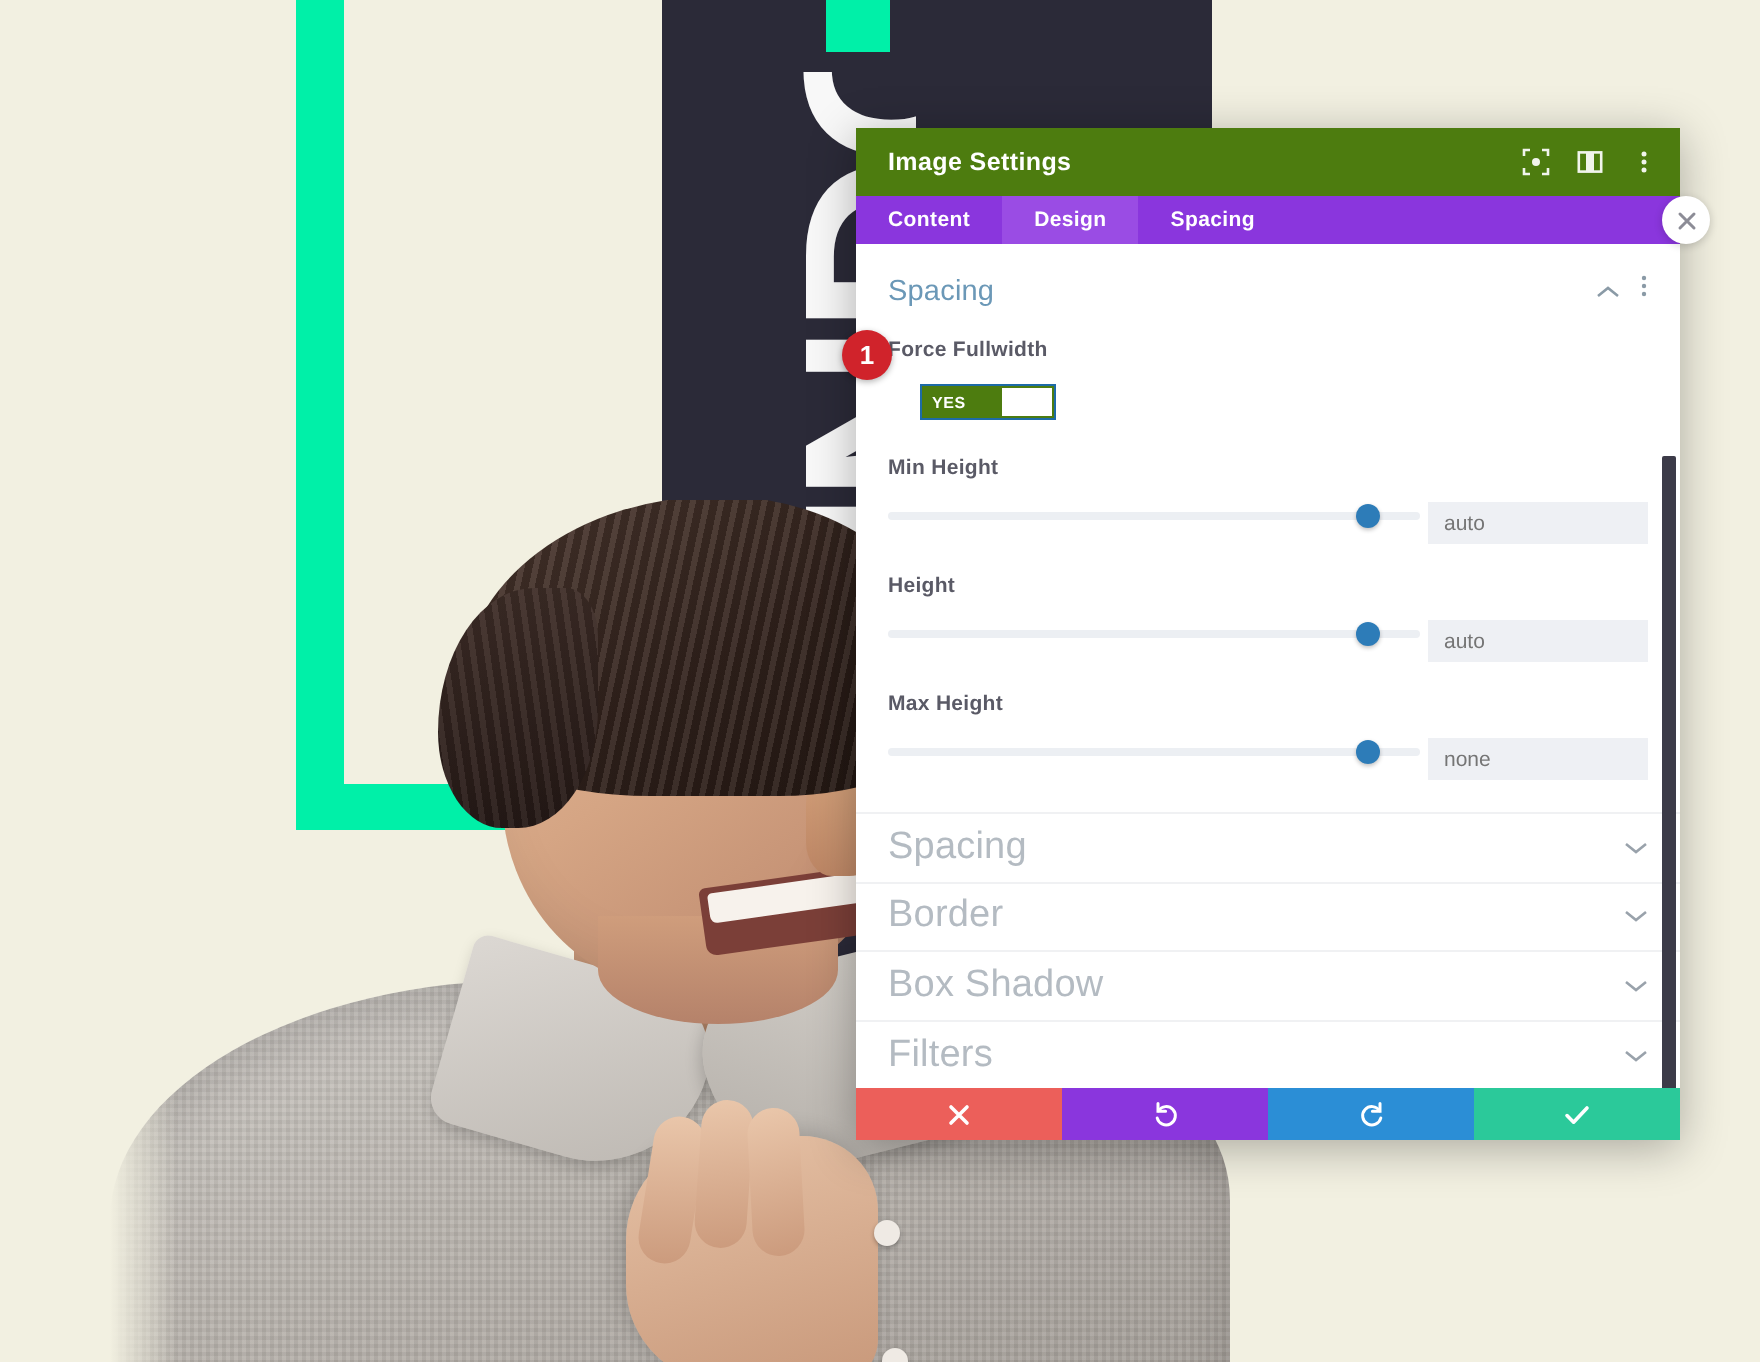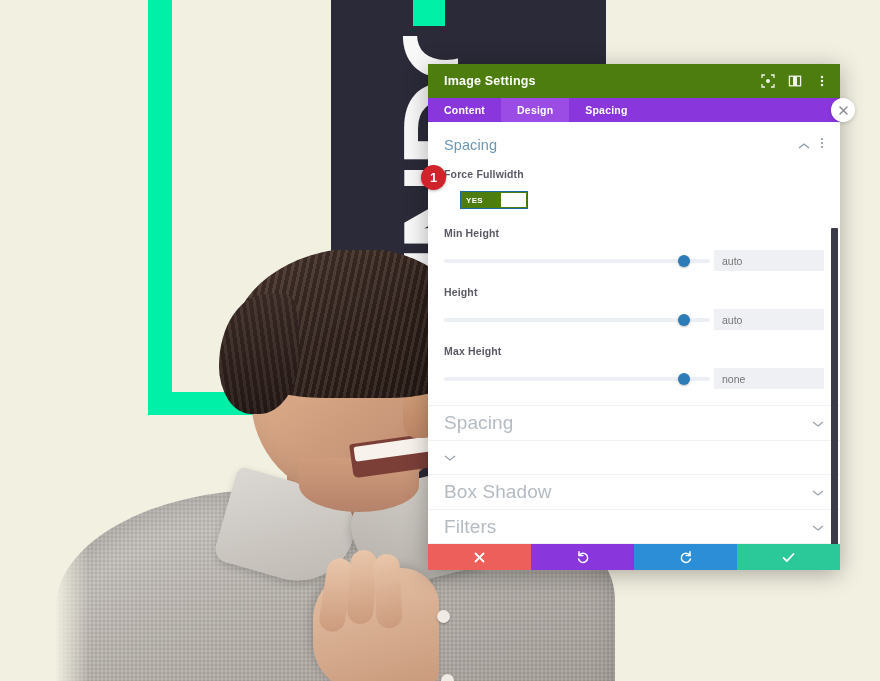--- a/index.html
+++ b/index.html
@@ -371,21 +371,21 @@
     letter-spacing: .3px;
   }
   .toggle-knob {
     position: absolute;
     right: 1px; top: 1px;
     width: 25px; height: 14px;
     background: #ffffff;
   }
 
   
-  .slider-row { display: flex; align-items: center; gap: 4px; }
+  .slider-row { display: flex; gap: 4px; }
   .slider {
     position: relative;
     flex: 1;
     height: 14px;
     display: flex;
     align-items: center;
     cursor: pointer;
   }
   .slider-track {
     width: 100%;
@@ -641,20 +641,21 @@
       <div class="closed-list">
         <div class="closed-row">
           <span class="closed-title">Spacing</span>
           <span class="chev">
             <svg width="12" height="8" viewBox="0 0 12 8" fill="none" stroke="#99a2ab" stroke-width="1.3">
                 <path d="M1 2l5 4 5-4"></path>
               </svg>
           </span>
         </div>
         <div class="closed-row">
+          <span class="closed-title">Border</span>
           <span class="chev">
             <svg width="12" height="8" viewBox="0 0 12 8" fill="none" stroke="#99a2ab" stroke-width="1.3">
                 <path d="M1 2l5 4 5-4"></path>
               </svg>
           </span>
         </div>
         <div class="closed-row">
           <span class="closed-title">Box Shadow</span>
           <span class="chev">
             <svg width="12" height="8" viewBox="0 0 12 8" fill="none" stroke="#99a2ab" stroke-width="1.3">

